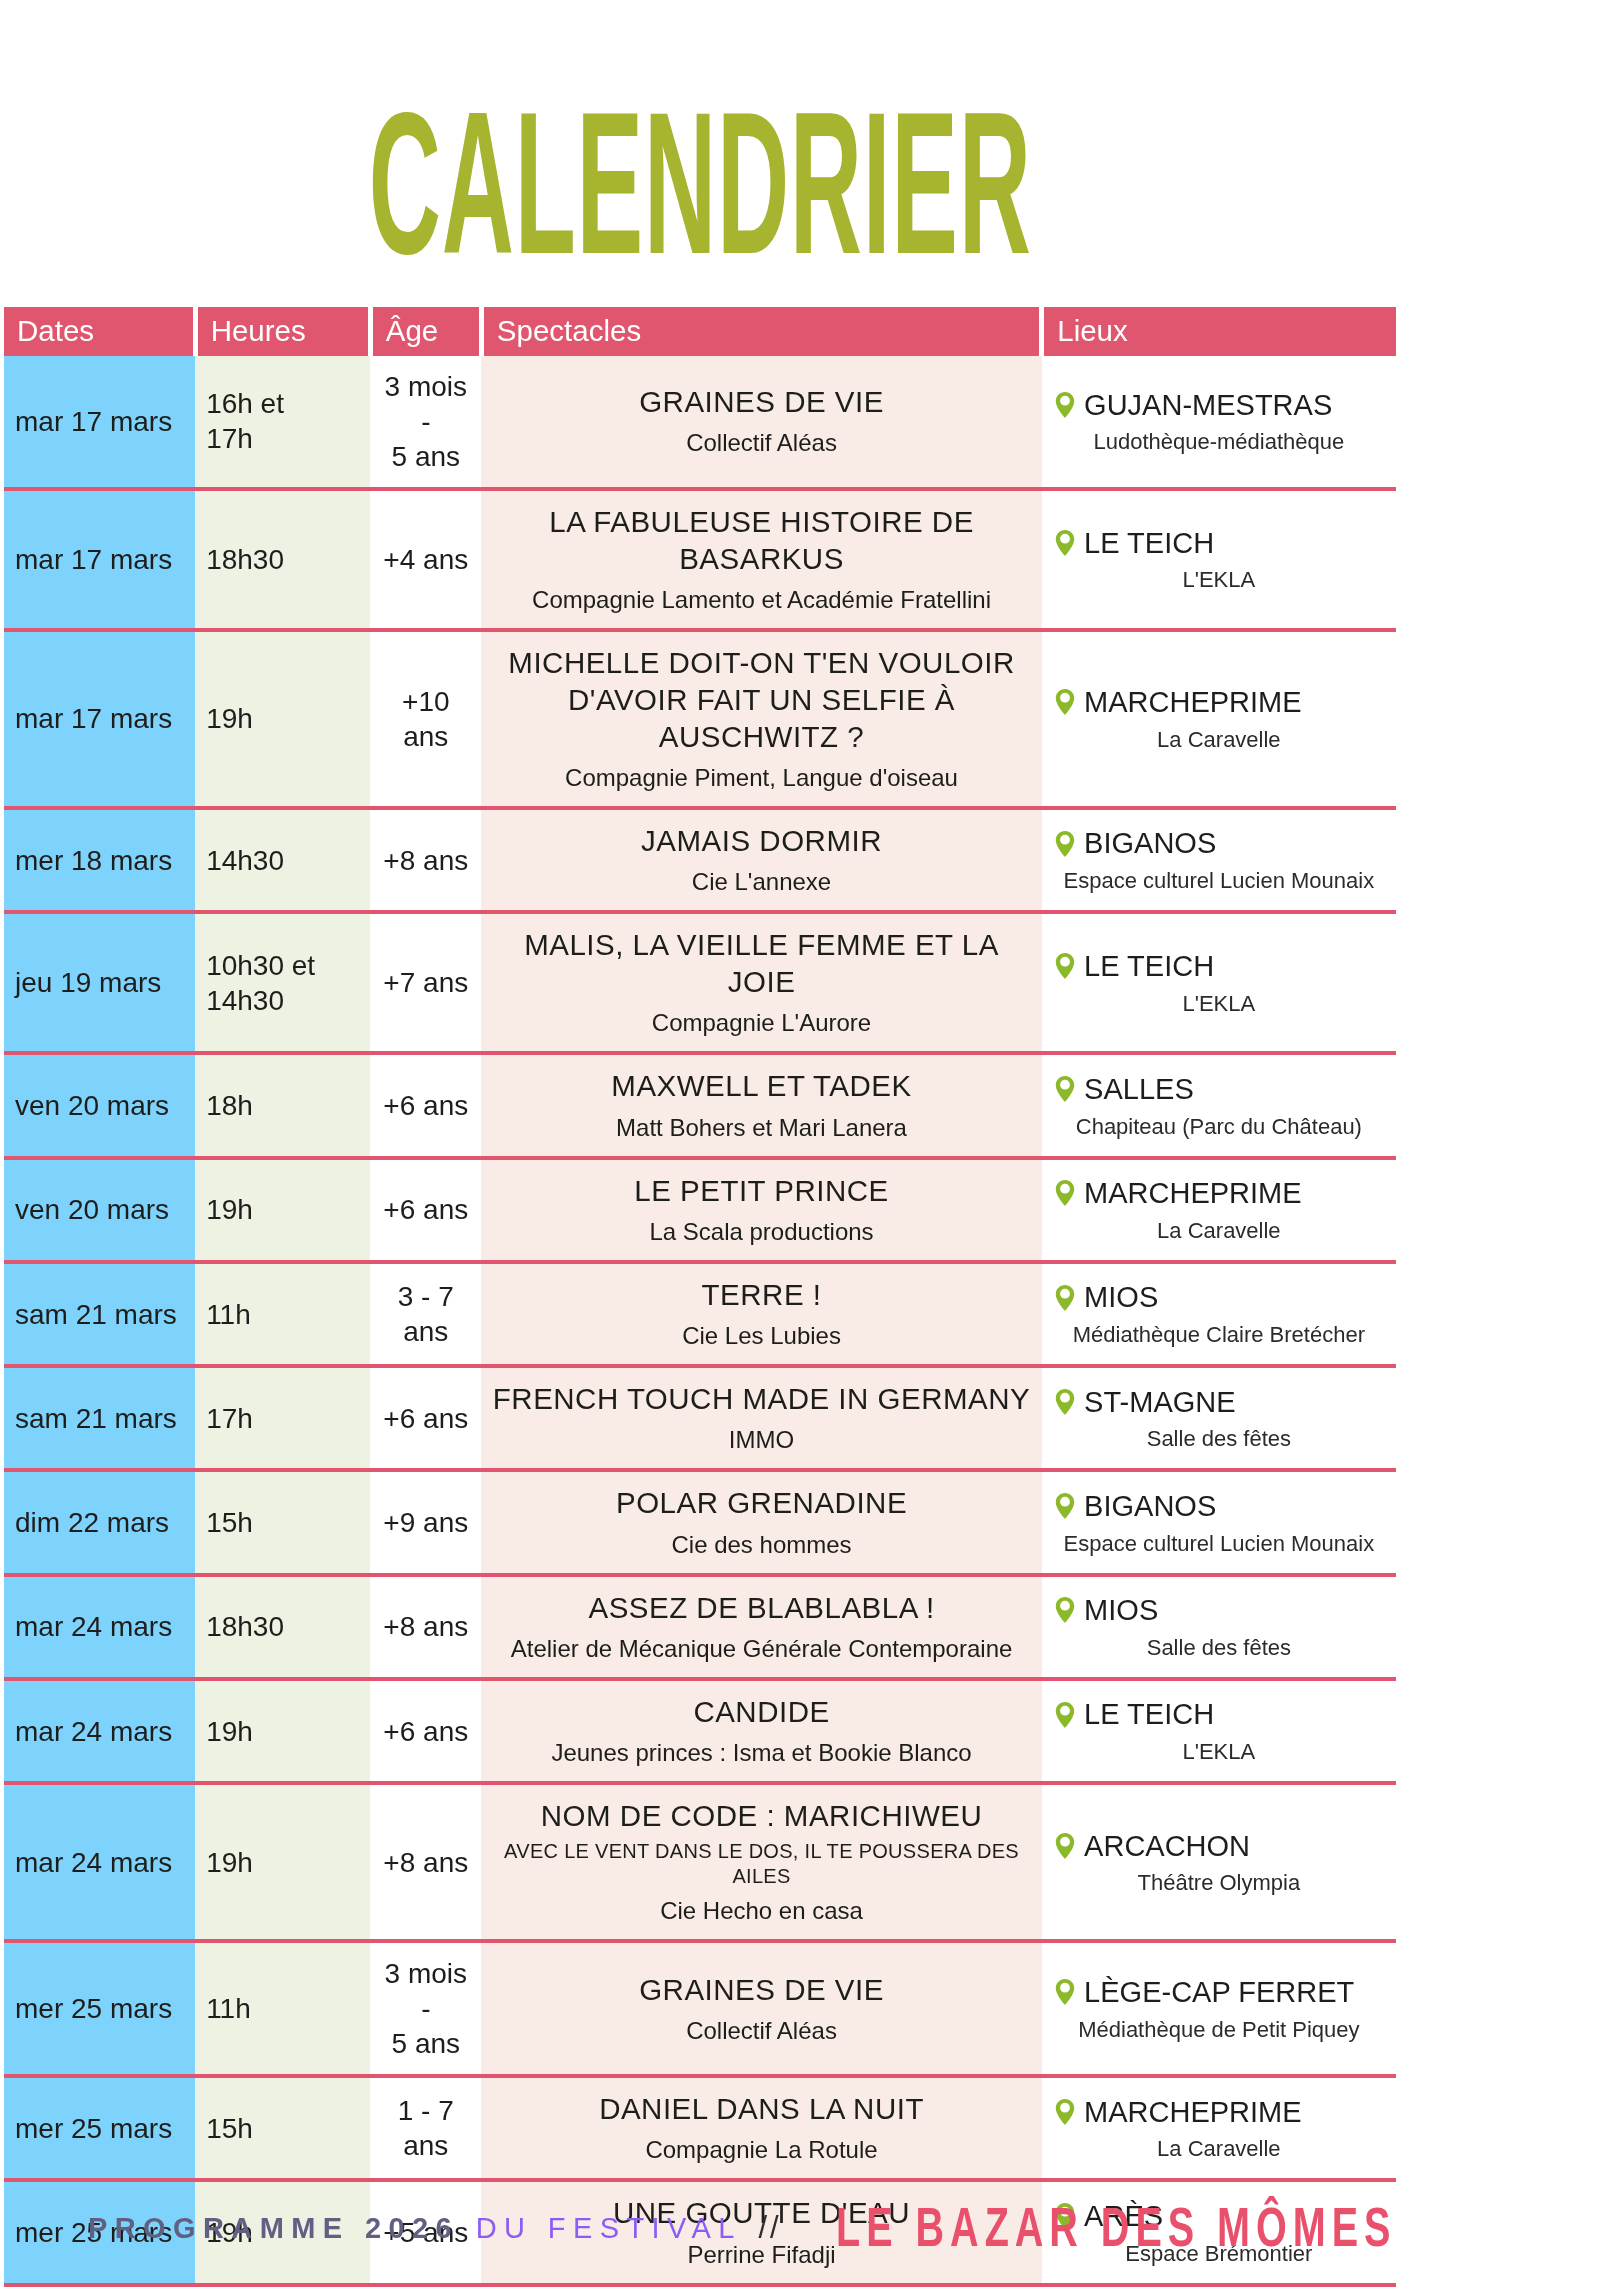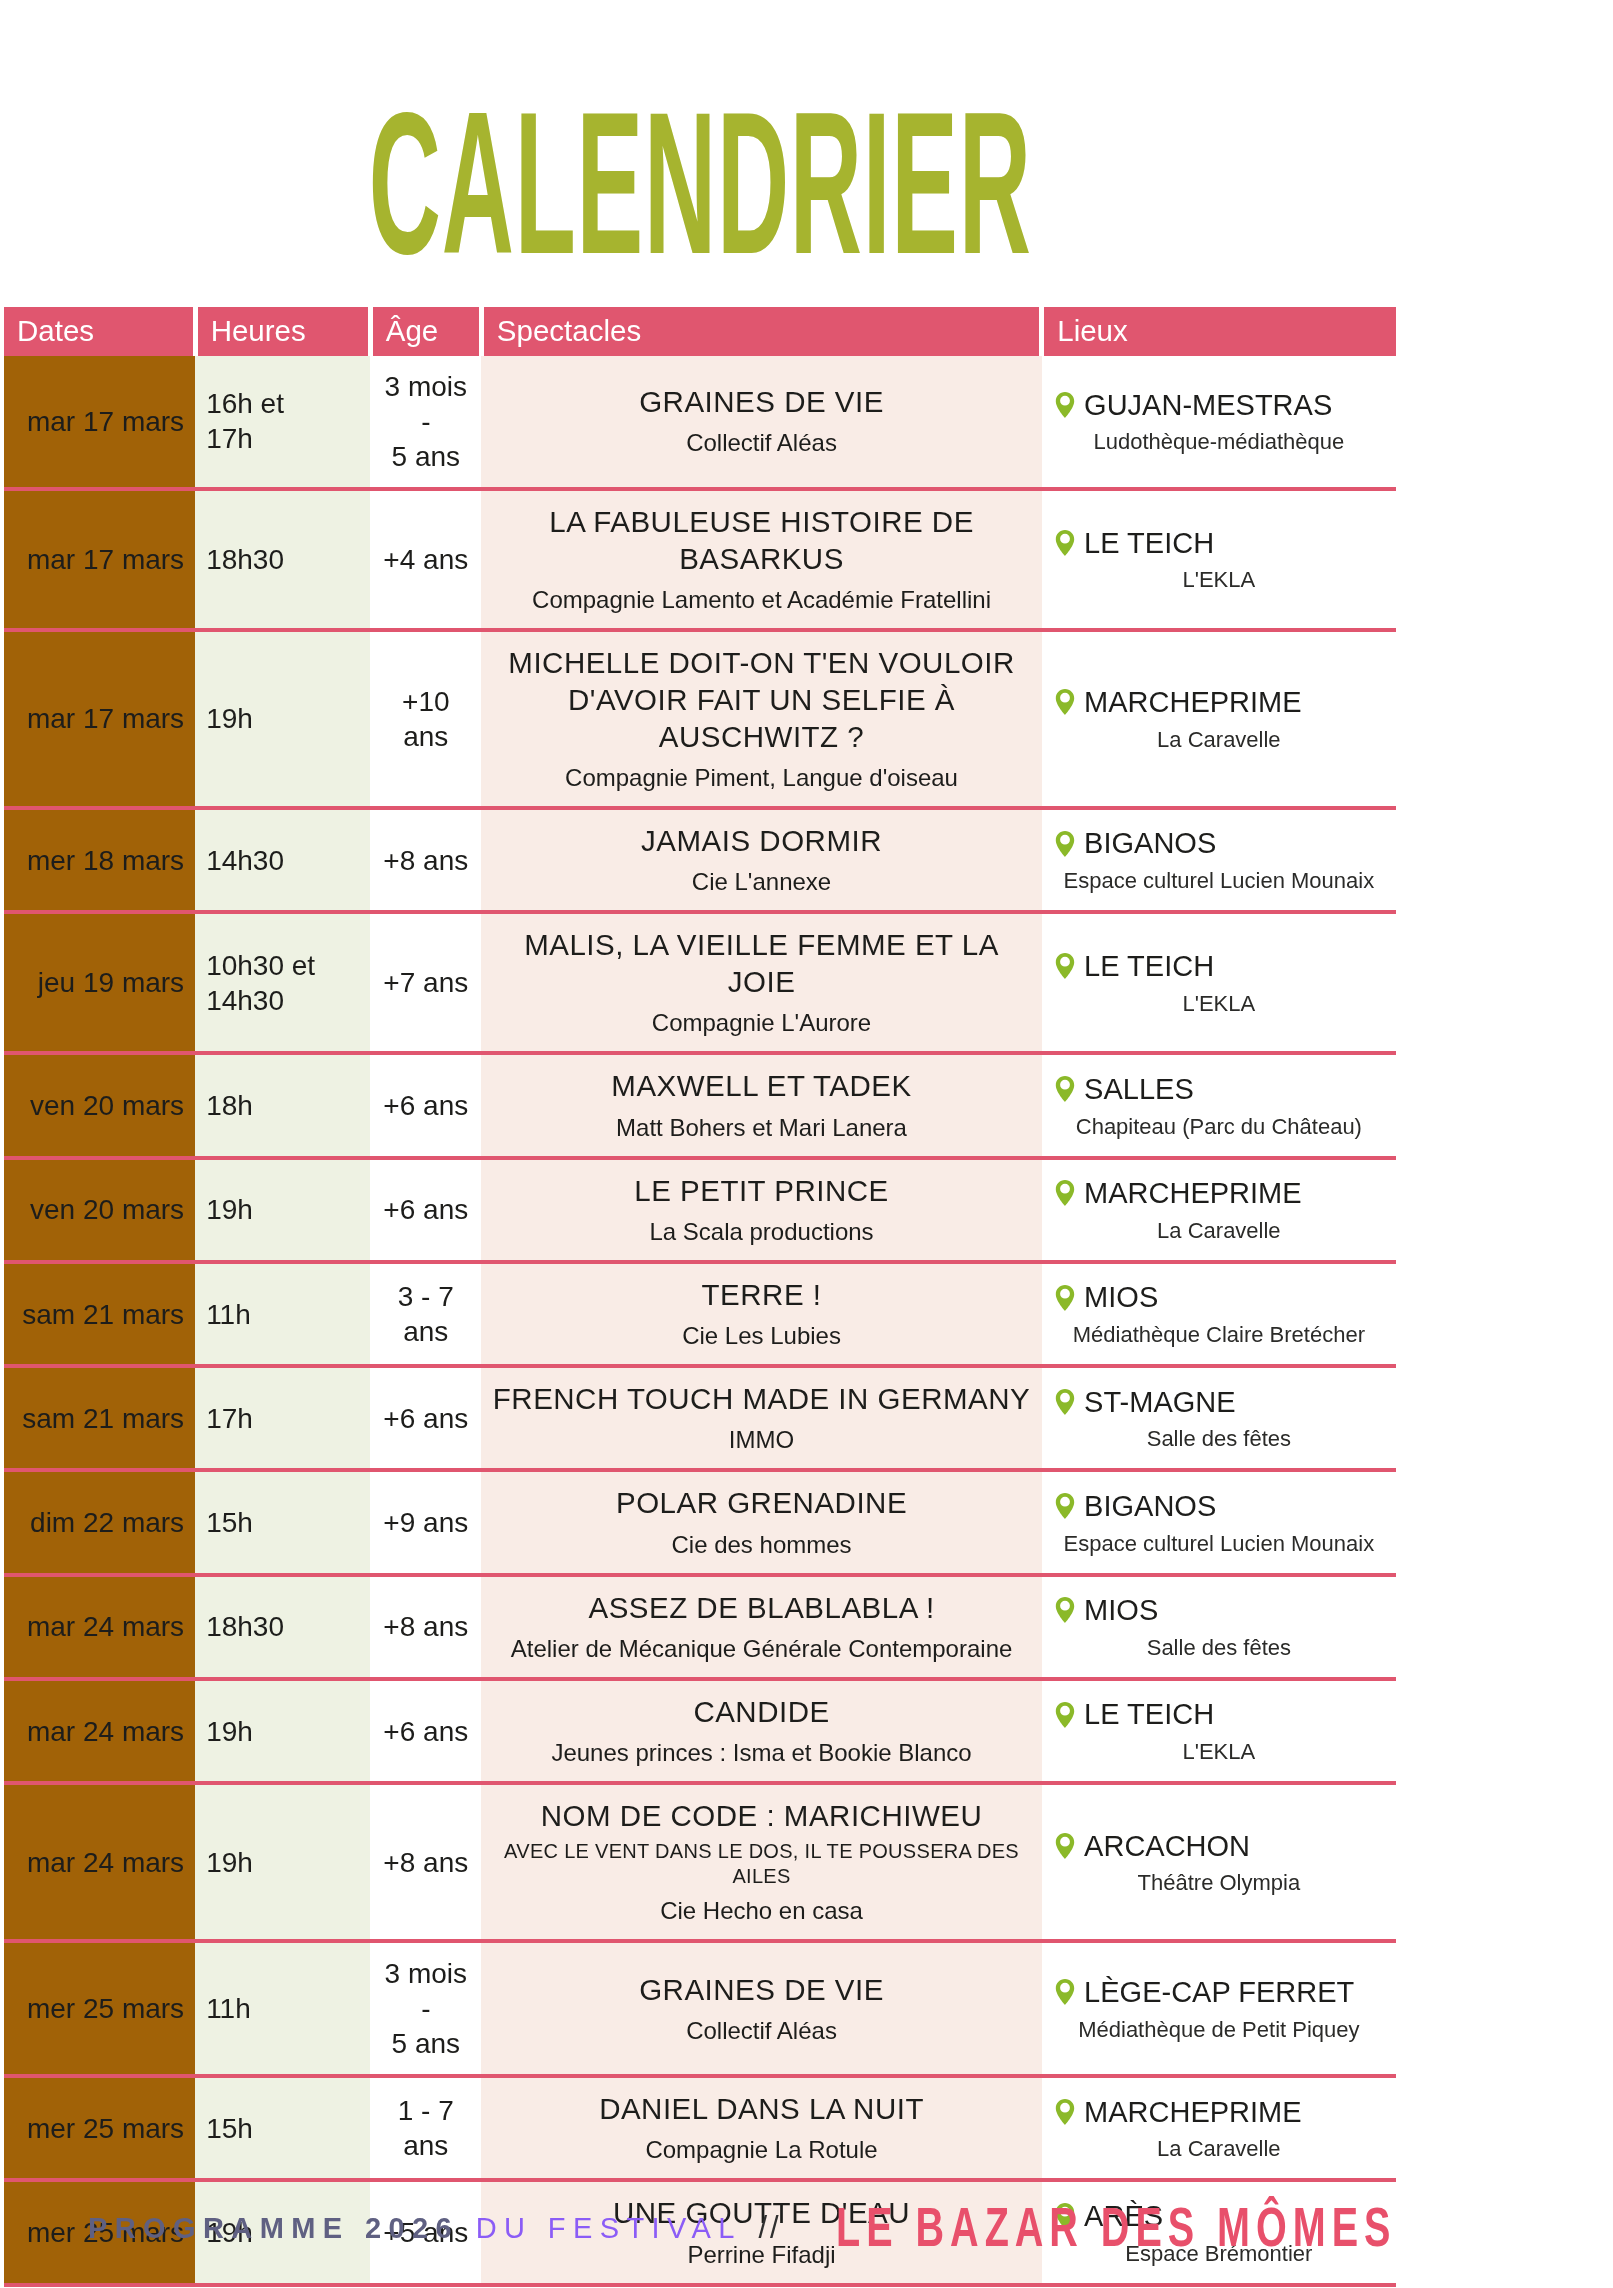--- a/index.html
+++ b/index.html
@@ -40,21 +40,21 @@
     border-left:5.5px solid #ffffff;
   }
   table.cal th:first-child { border-left:none; }
   table.cal td {
     border-bottom:4.6px solid #e0566f;
     vertical-align:middle;
     padding:13px 11px;
     font-size:28px;
     line-height:1.25;
   }
-  td.col-date { background:#a16207; padding-left:14.8px; font-size:28px;text-align:right; }
+  td.col-date { background:#7dd3fc; padding-left:14.8px; font-size:28px; }
   td.col-hours { background:#eef2e3; padding-left:11px; white-space:pre-line; }
   td.col-age  { background:#ffffff; text-align:center; font-size:22px; white-space:pre-line; }
   td.col-show { background:#f9ece6; text-align:center; }
   td.col-place{ background:#ffffff; padding-left:13px;text-align:center; }
   .show-title { font-size:29.5px; letter-spacing:0.5px; }
   .show-note  { font-size:20px; margin-top:3.7px; letter-spacing:0.3px; }
   .show-subtitle { font-size:24px; margin-top:7.4px; }
   .place-city { font-size:29px; display:flex; align-items:center; gap:7.4px; }
   .pin { display:inline-flex; flex:0 0 auto; }
   .place-venue { font-size:22px; margin-top:5.5px; color:#2b2b29; }

